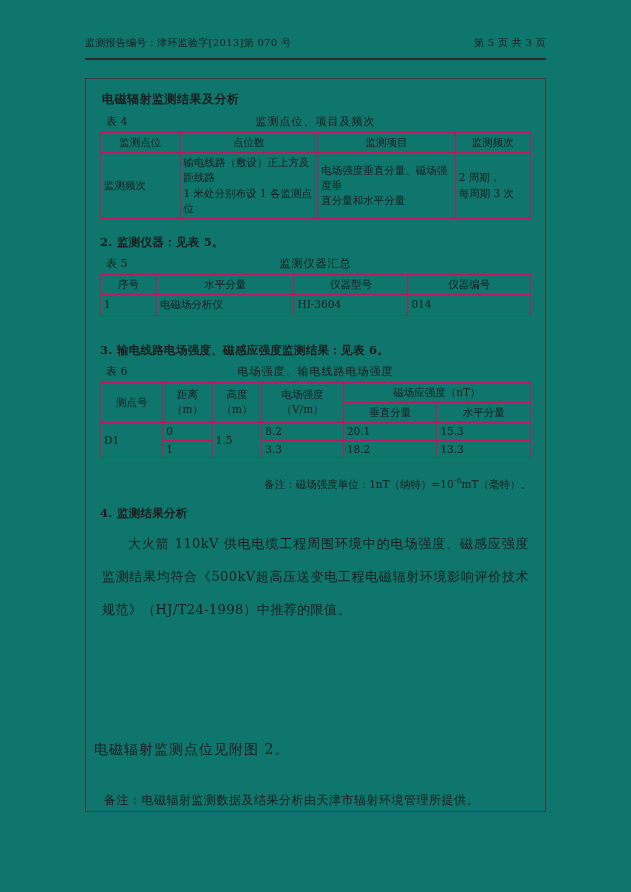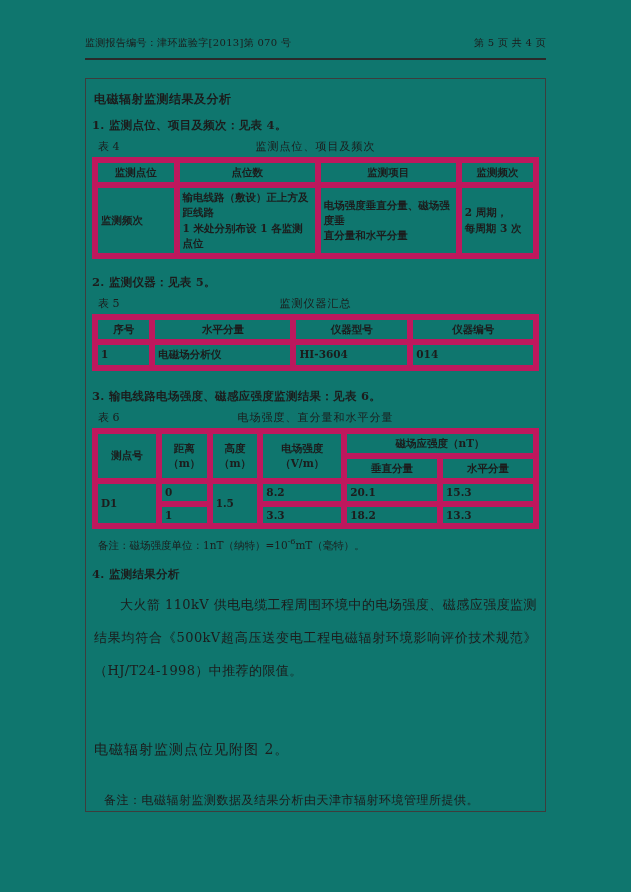--- a/index.html
+++ b/index.html
@@ -20,78 +20,77 @@
   }
   .header-rule {
     position: absolute; left: 85px; top: 58px; width: 461px; height: 2px;
     background: #2a2a2a;
   }
 
   
   .main-box {
     position: absolute; left: 85px; top: 78px; width: 461px; height: 734px;
     border: 1px solid #3d3d3d;
-    padding: 0 6px;
+    padding: 0 14px;
   }
 
   .doc-title { margin: 12px 2px 0; font-size: 12px; font-weight: bold; letter-spacing: 0.5px; }
   .sec-heading { margin: 10px 0 0; font-size: 11.5px; font-weight: bold; letter-spacing: 0.3px; }
   .sec-heading.s2 { margin-top: 16px; }
-  .sec-heading.s3 { margin-top: 18px; }
+  .sec-heading.s3 { margin-top: 27px; }
   .sec-heading.s4 { margin-top: 14px; }
 
   .table-caption { position: relative; margin-top: 6px; height: 16px; font-size: 11px; }
   .tbl-label { position: absolute; left: 6px; top: 0; }
   .tbl-title { display: block; text-align: center; letter-spacing: 1px; }
 
   table.tbl {
     width: 100%; border-collapse: collapse; margin-top: 2px;
     font-size: 10.5px; table-layout: fixed;
     border: 1.5px solid #2b2b2b;
   }
   table.tbl th, table.tbl td {
-    border: 6px solid #be185d;
-    font-weight: bold;
+    border: 1px solid #be185d;
+    font-weight: normal;
     vertical-align: middle;
     padding: 2px 3px;
     line-height: 1.45;
     white-space: pre-line;
   }
   table.tbl th { height: 20px; }
   td.left { text-align: left; padding-left: 5px; }
   table.t6 td.data-row { height: 16px; line-height: 1.2; }
   table.t6 th.h2row { height: 20px; }
 
-  .note6 { margin: 8px 0 0 6px; font-size: 10.5px; }
+  .note6 { margin: 18px 0 0 6px; font-size: 10.5px; text-align: right; }
   .note6 sup { font-size: 8px; }
 
   .para {
     margin: 6px 2px 0; font-size: 13px; line-height: 33px;
     text-indent: 2em; letter-spacing: 0.4px; text-align: justify;
   }
 
   .attachment-note { position: absolute; left: 8px; top: 662px; font-size: 14px; letter-spacing: 1px; }
   .bottom-remark  { position: absolute; left: 8px; top: 713px; font-size: 12px; letter-spacing: 0.5px; margin-left: 10px; }
 </style>
 </head>
 <body>
 
 <div class="page">
 
   <div class="page-header">
     <span>监测报告编号：津环监验字[2013]第 070 号</span>
-    <span>第 5 页 共 4 页</span>
+    <span>第 5 页 共 3 页</span>
   </div>
   <div class="header-rule"></div>
 
   <div class="main-box">
 
     <div class="doc-title">电磁辐射监测结果及分析</div>
 
-    <div class="sec-heading">1. 监测点位、项目及频次：见表 4。</div>
     <div class="table-caption">
       <span class="tbl-label">表 4</span>
       <span class="tbl-title">监测点位、项目及频次</span>
     </div>
     <table class="tbl t4">
       <colgroup>
         <col style="width:18.5%">
           <col style="width:32%">
           <col style="width:32%">
           <col style="width:17.5%">
@@ -143,21 +142,21 @@
           <td>电磁场分析仪</td>
           <td>HI-3604</td>
           <td>014</td>
         </tr>
       </tbody>
     </table>
 
     <div class="sec-heading s3">3. 输电线路电场强度、磁感应强度监测结果：见表 6。</div>
     <div class="table-caption">
       <span class="tbl-label">表 6</span>
-      <span class="tbl-title">电场强度、直分量和水平分量</span>
+      <span class="tbl-title">电场强度、输电线路电场强度</span>
     </div>
     <table class="tbl t6">
       <colgroup>
         <col style="width:14.5%">
           <col style="width:11.5%">
           <col style="width:11.5%">
           <col style="width:19%">
           <col style="width:21.75%">
           <col style="width:21.75%">
       </colgroup>

